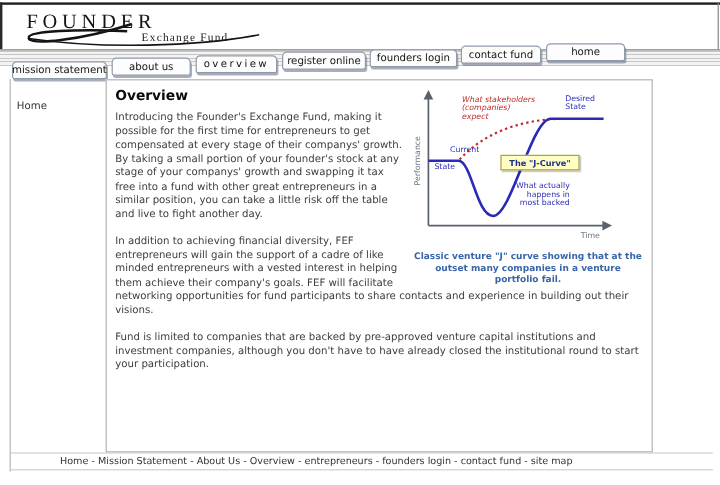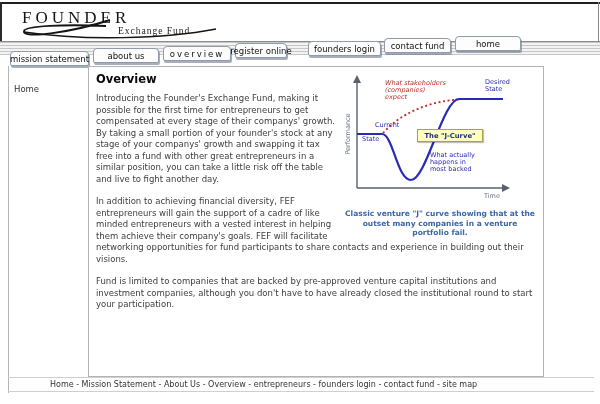--- a/index.html
+++ b/index.html
@@ -19,21 +19,21 @@
     border-top:1px solid #8a8a8a; }
 
   .tab { position:absolute; height:15px; background:#fdfdfd;
     border:1px solid #8f9aab; border-radius:4px 4px 2px 2px;
     box-shadow:1px 2px 0 rgba(110,120,140,.6);
     font-size:8.5px; color:#121212; display:flex; align-items:center; justify-content:center;
     cursor:pointer; white-space:nowrap; }
   .t0 { left:10px;  top:51px; width:79px; }
   .t1 { left:93px;  top:48px; width:66px; }
   .t2 { left:163px; top:46px; width:68px; letter-spacing:2px; }
-  .t3 { left:235px; top:43px; width:52px; }
+  .t3 { left:235px; top:43px; width:70px; }
   .t4 { left:308px; top:41px; width:73px; }
   .t5 { left:384px; top:38px; width:67px; }
   .t6 { left:455px; top:36px; width:66px; }
 
   .side-line { position:absolute; left:8px; top:66px; width:1px; height:327px; background:#b5b5b5; }
   .home-link { position:absolute; left:14px; top:84px; font-size:8.5px; color:#333; cursor:pointer; }
 
   .content { position:absolute; left:88px; top:66px; width:456px; height:311px;
     background:#fff; border:1px solid #b3b3b3; padding:5px 6px 0 7px; overflow:hidden; }
 
@@ -99,27 +99,27 @@
         <text x="5" y="62" transform="rotate(-90 5 62)" text-anchor="middle" font-size="6.5" fill="#6a7380">Performance</text>
         <text x="139" y="126" font-size="6.5" fill="#6a7380">Time</text>
         <path d="M 38 61 C 58 39, 88 28, 121 27" fill="none" stroke="#c22a2a" stroke-width="1.8" stroke-dasharray="2 2.6"></path>
         <path d="M 12 62 H 37 C 48 62, 52 108, 66 108 C 81 108, 98 27, 114 27 H 158" fill="none" stroke="#2a2ab8" stroke-width="2.2"></path>
       </svg>
       <div class="cl red" style="left:40px; top:8px;font-style:italic;">
         <div>What stakeholders</div>
         <div>(companies)</div>
         <div>expect</div>
       </div>
-      <div class="cl blue" style="left:140px; top:7px;">
+      <div class="cl blue" style="left:126px; top:7px;">
         <div>Desired</div>
         <div>State</div>
       </div>
       <div class="cl blue" style="left:30px; top:50px;">Current</div>
       <div class="cl blue" style="left:17px; top:64px;">State</div>
-      <div class="cl blue" style="left:85px; top:80px;">
+      <div class="cl blue" style="left:85px; top:80px;text-align:right;">
         <div>What actually</div>
         <div>happens in</div>
         <div>most backed</div>
       </div>
       <div class="jcurve-badge">The "J-Curve"</div>
     </div>
     <div class="chart-caption">Classic venture "J" curve showing that at the outset many companies in a venture portfolio fail.</div>
   </div>
 
   <div class="page-title">Overview</div>

